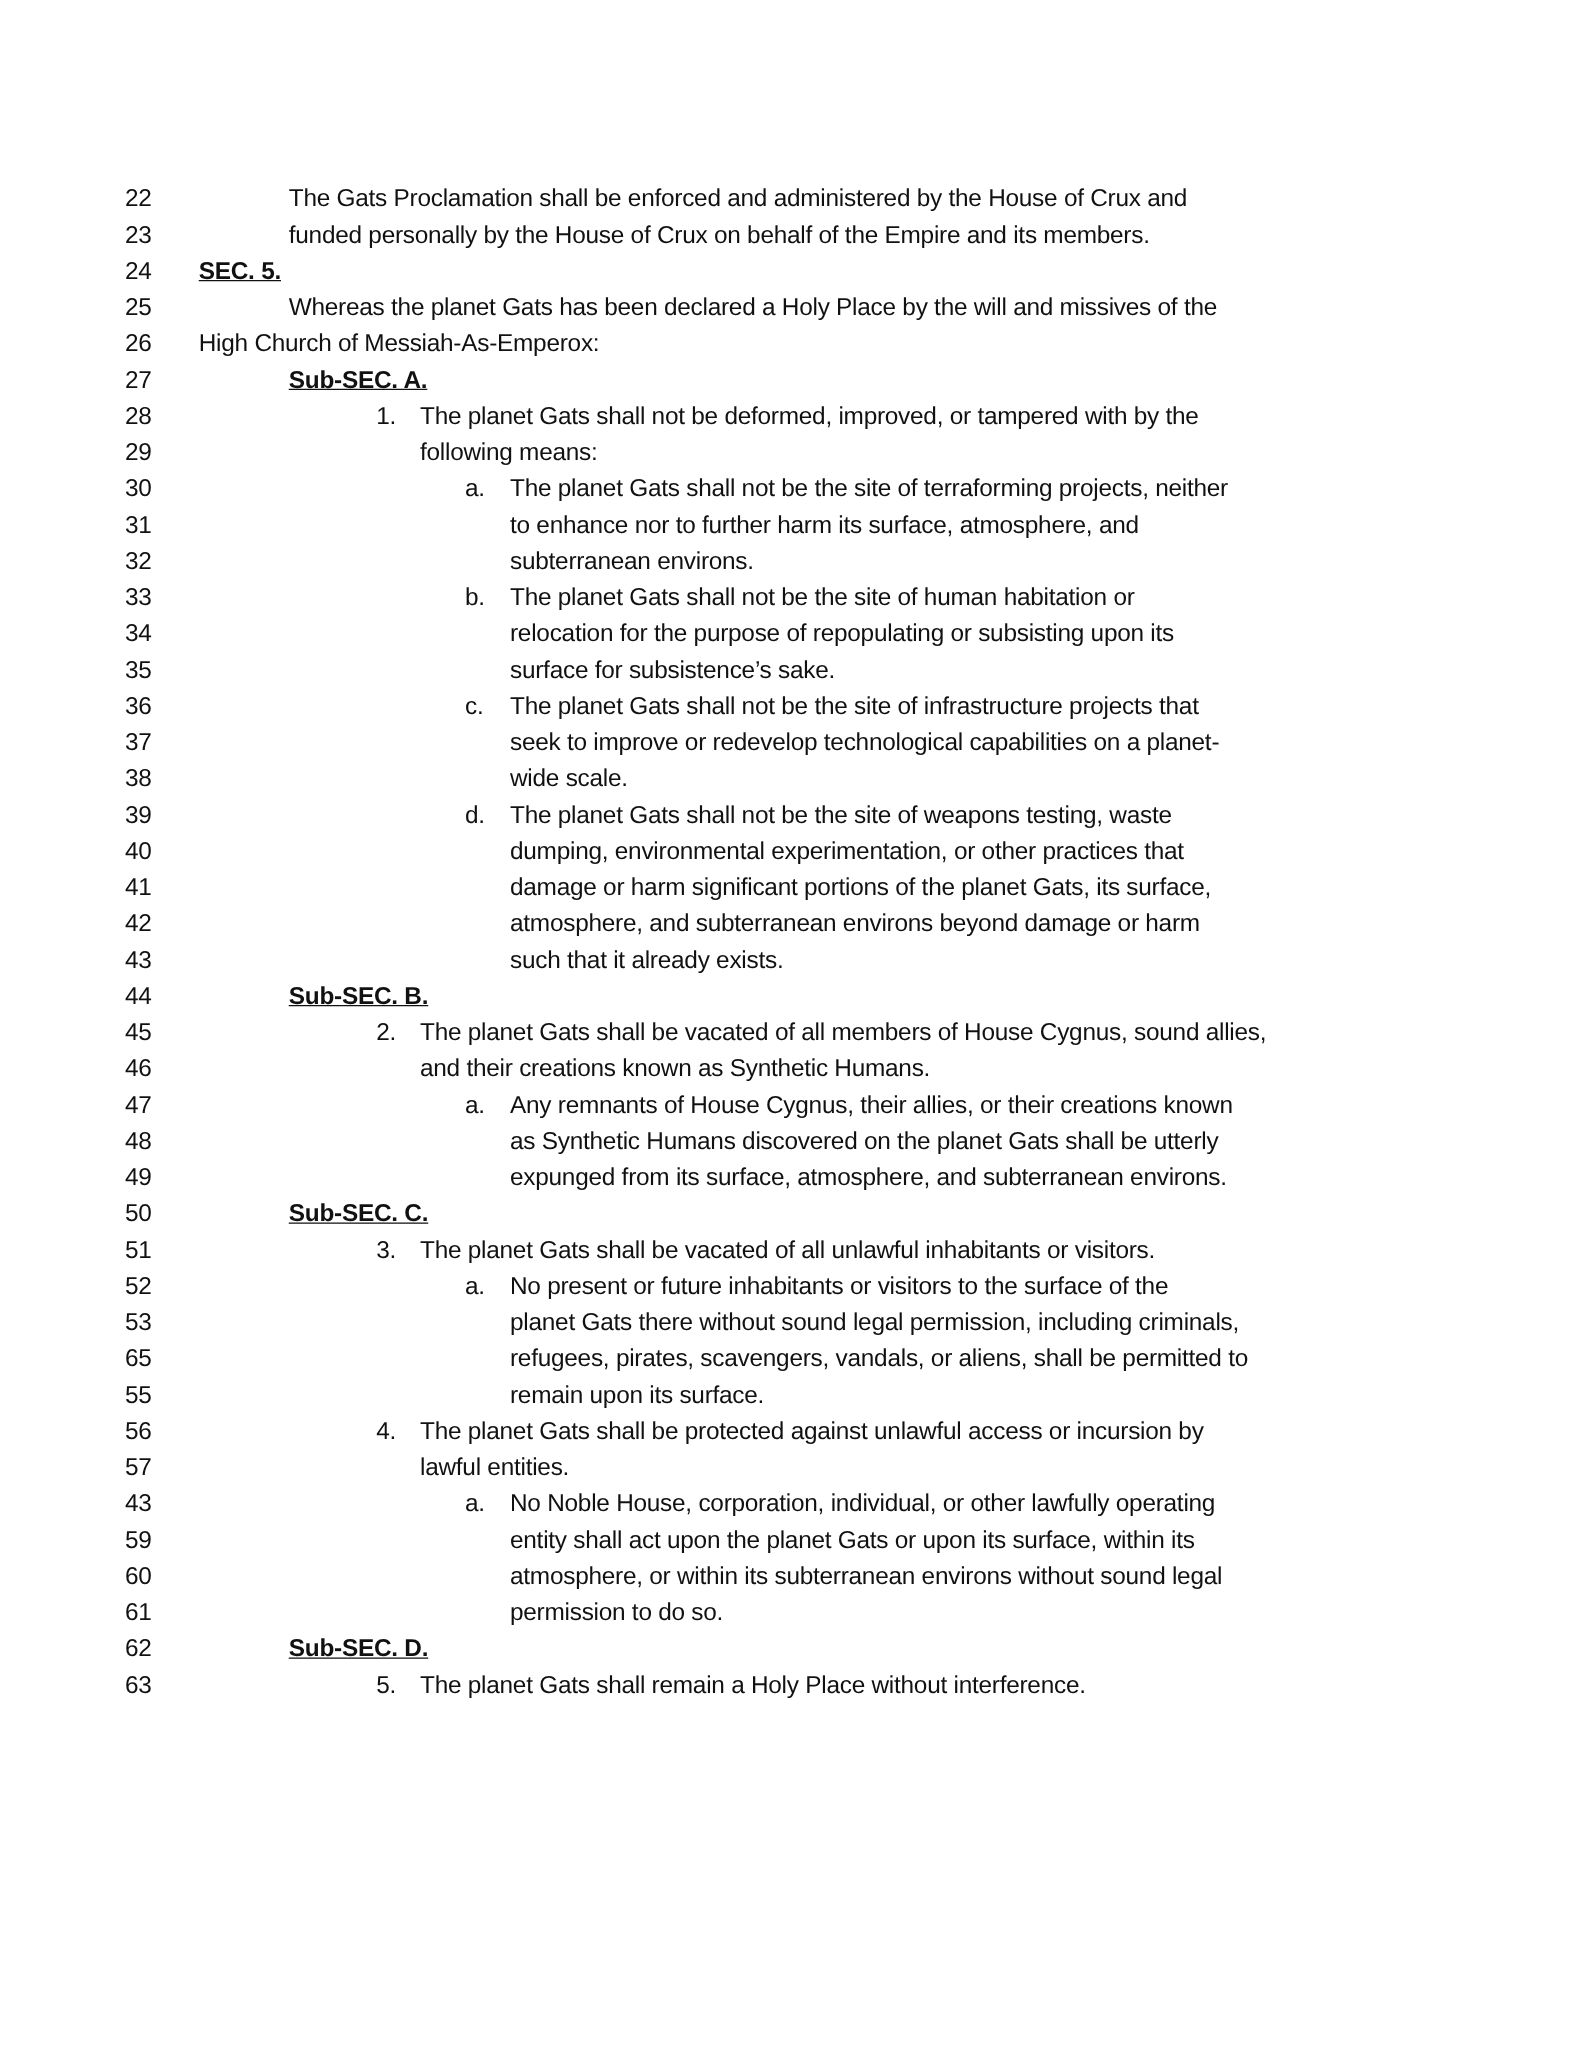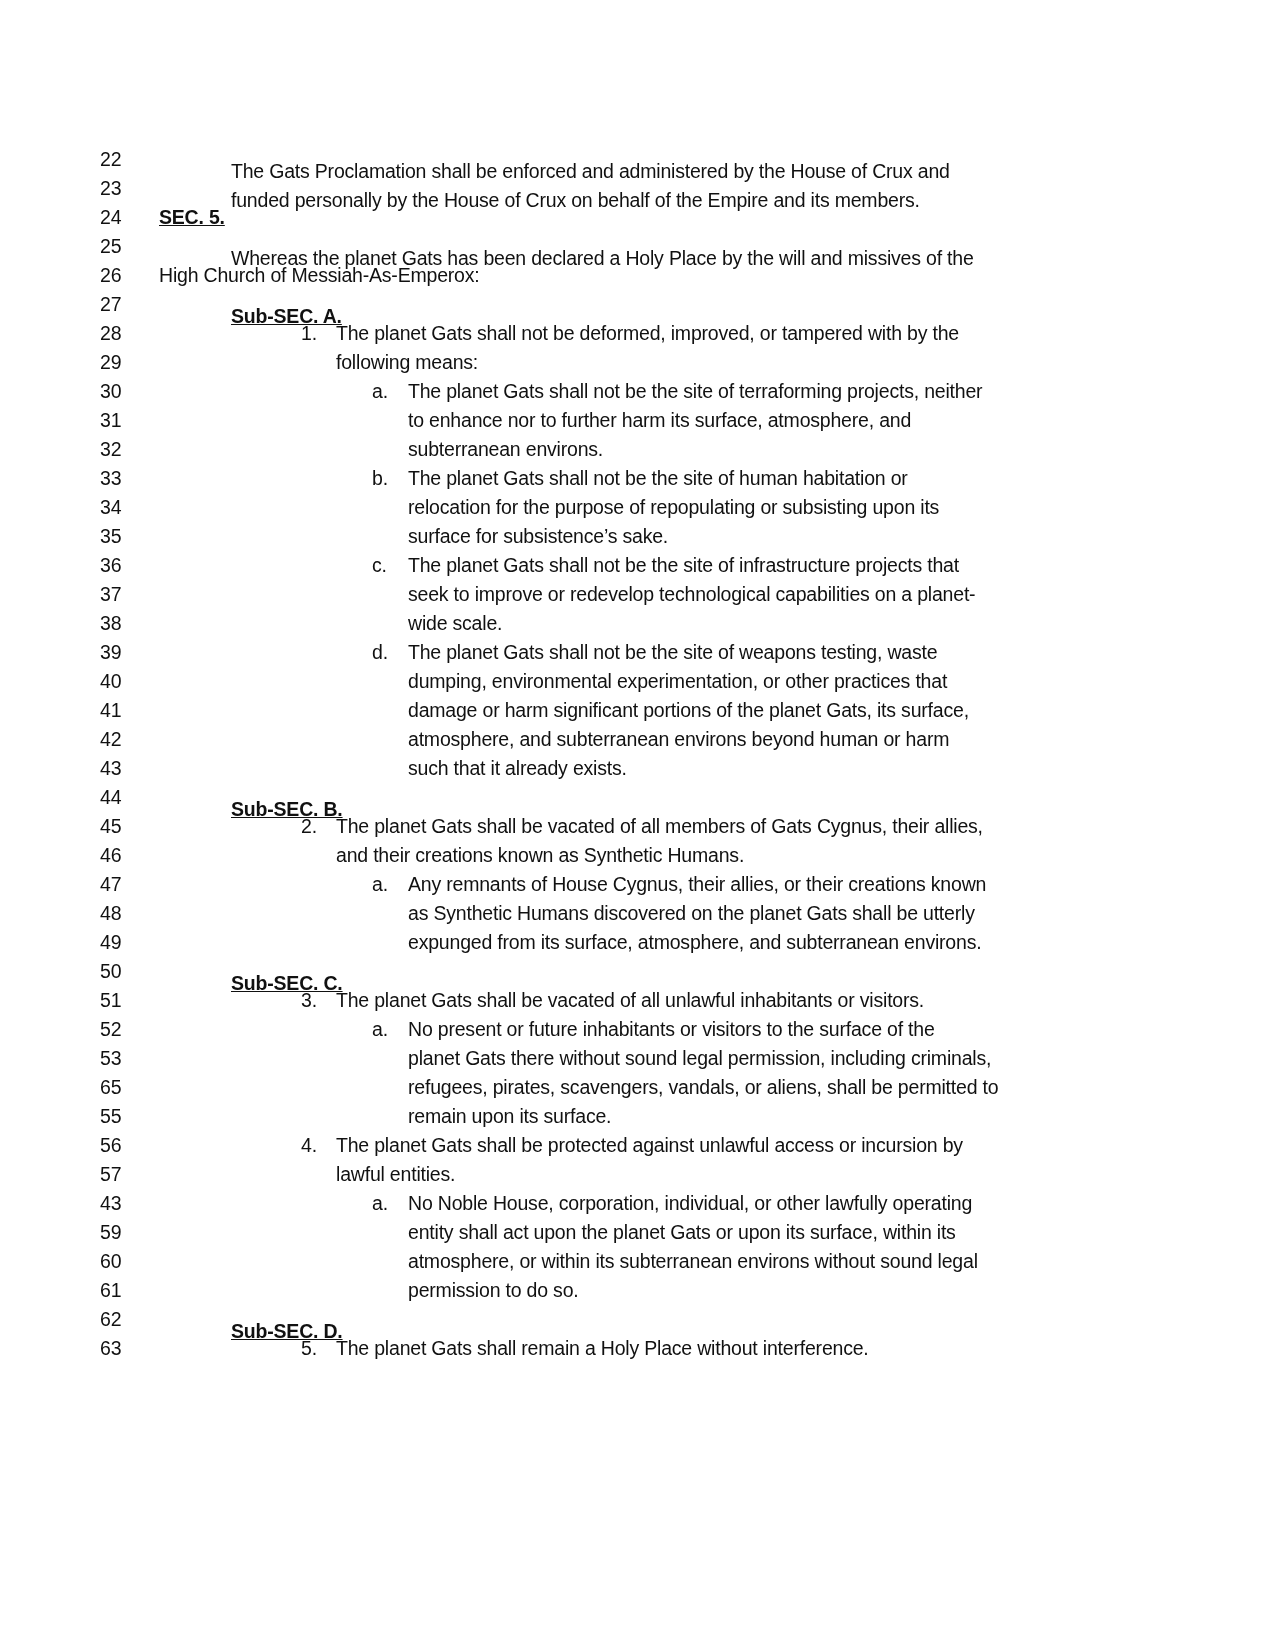--- a/index.html
+++ b/index.html
@@ -6,21 +6,21 @@
     body { width: 1275px; height: 1650px; position: relative; overflow: hidden;
            font-family: "Liberation Sans", sans-serif; color: #111111; }
     .page { position: absolute; left: 16px; top: 0; width: 1275px; height: 1650px; background: #ffffff; }
     .line { position: absolute; left: 0; width: 1275px; height: 29px; line-height: 29px;
             font-size: 19.5px; white-space: nowrap; letter-spacing: -0.2px; }
     .ln { position: absolute; left: 84px; width: 40px; }
     .txt { position: absolute; }
     .marker { position: absolute; }
     .bold { font-weight: bold; text-decoration: underline; }
     .i0 { left: 143px; }
-    .i1 { left: 215px; margin-top: 12px; }
+    .i1 { left: 215px; }
     .m2 { left: 285px; }
     .i2 { left: 320px; }
     .m3 { left: 356px; }
     .i3 { left: 392px; }
   </style>
 </head>
 <body>
 
 <div class="page">
 
@@ -124,37 +124,37 @@
     <span class="txt i3">dumping, environmental experimentation, or other practices that</span>
   </div>
 
   <div class="line" style="top:696px">
     <span class="ln">41</span>
     <span class="txt i3">damage or harm significant portions of the planet Gats, its surface,</span>
   </div>
 
   <div class="line" style="top:725px">
     <span class="ln">42</span>
-    <span class="txt i3">atmosphere, and subterranean environs beyond human or harm</span>
+    <span class="txt i3">atmosphere, and subterranean environs beyond damage or harm</span>
   </div>
 
   <div class="line" style="top:754px">
     <span class="ln">43</span>
     <span class="txt i3">such that it already exists.</span>
   </div>
 
   <div class="line" style="top:783px">
     <span class="ln">44</span>
     <span class="txt i1 bold">Sub-SEC. B.</span>
   </div>
 
   <div class="line" style="top:812px">
     <span class="ln">45</span>
     <span class="marker m2">2.</span>
-    <span class="txt i2">The planet Gats shall be vacated of all members of Gats Cygnus, their allies,</span>
+    <span class="txt i2">The planet Gats shall be vacated of all members of House Cygnus, sound allies,</span>
   </div>
 
   <div class="line" style="top:841px">
     <span class="ln">46</span>
     <span class="txt i2">and their creations known as Synthetic Humans.</span>
   </div>
 
   <div class="line" style="top:870px">
     <span class="ln">47</span>
     <span class="marker m3">a.</span>

